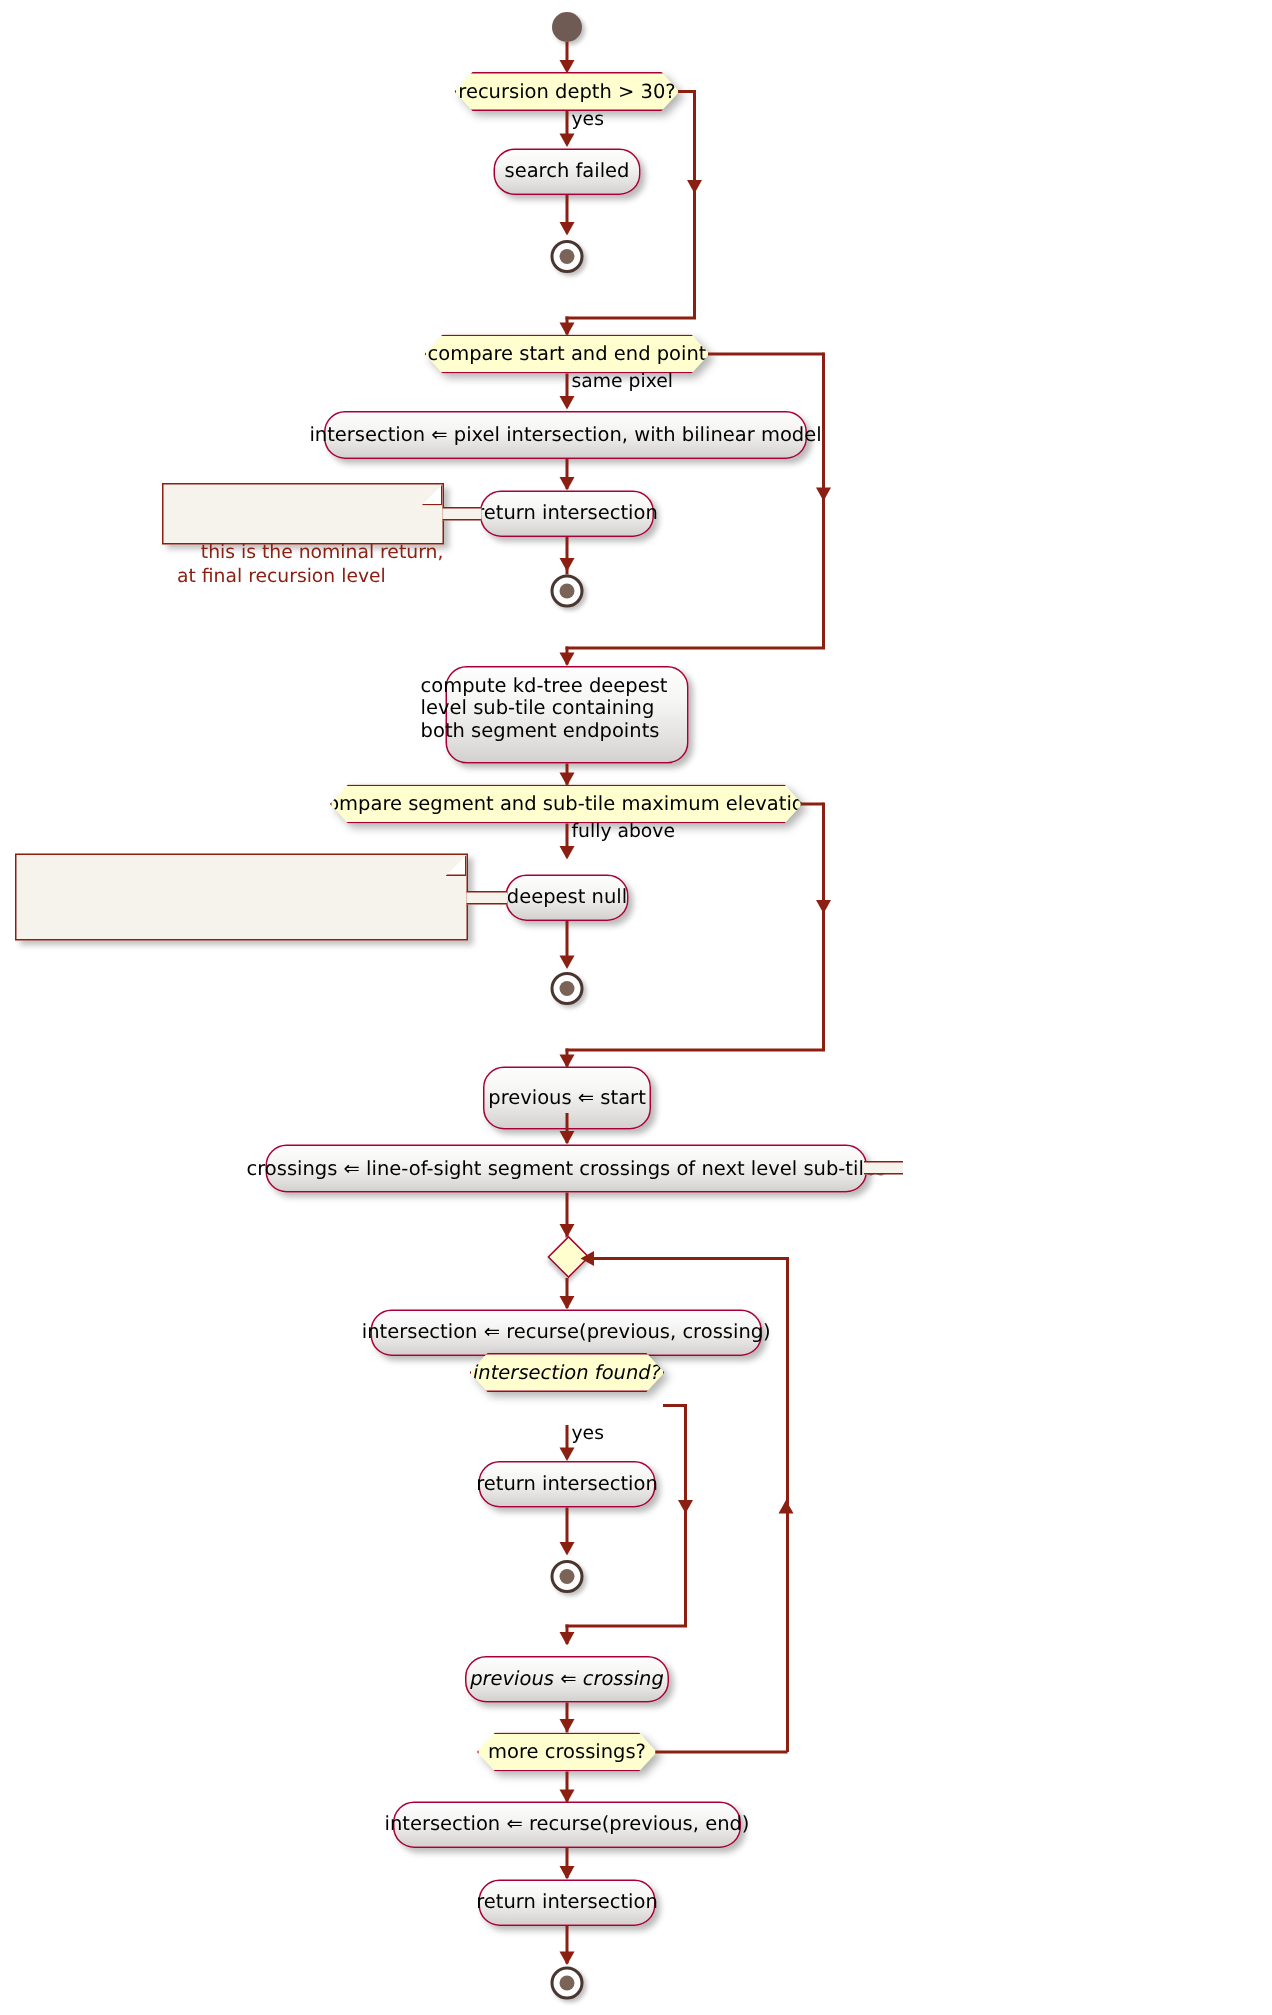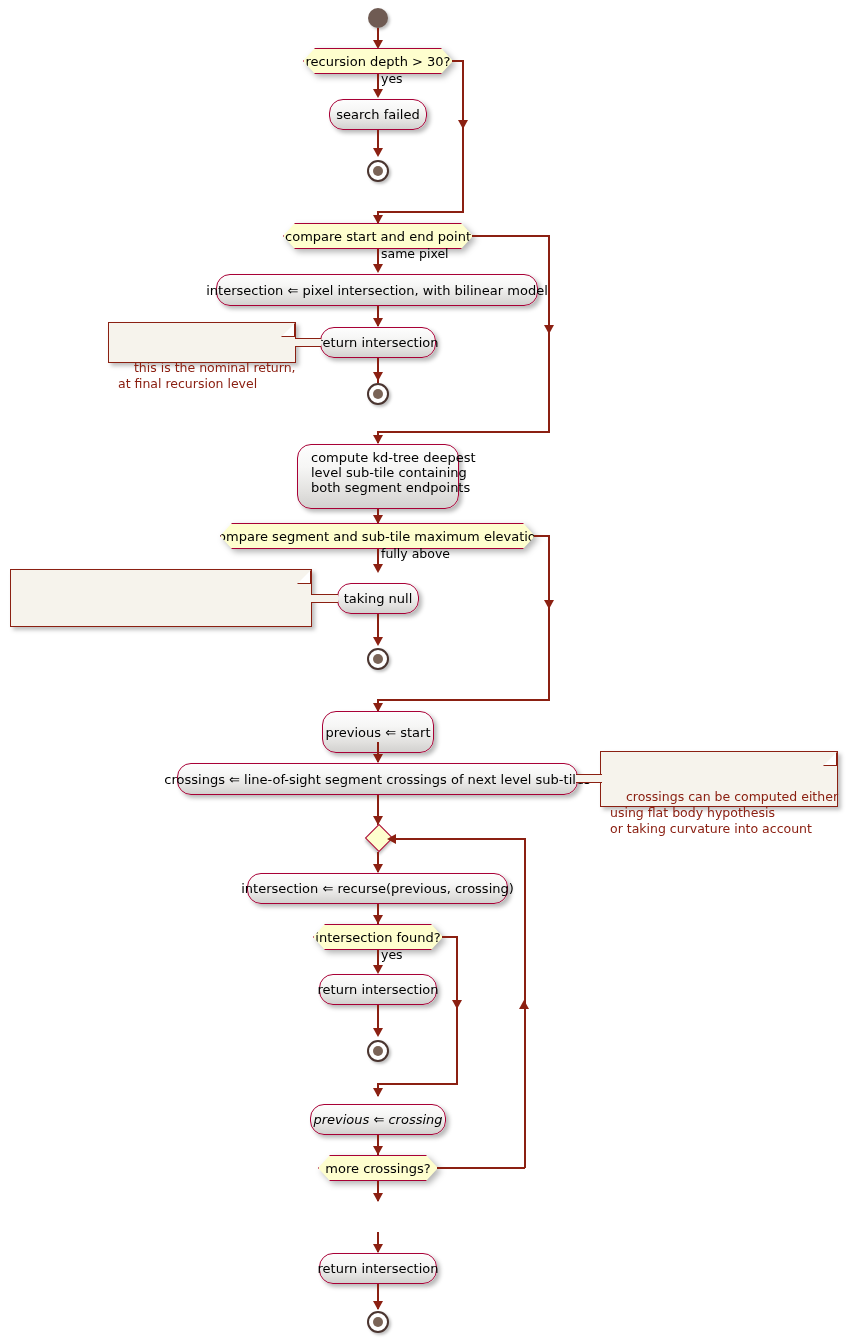--- a/index.html
+++ b/index.html
@@ -240,39 +240,39 @@
   <div class="arrow-d" style="left:373px; top:372px;"></div>
   <div class="end-node" style="left:367px; top:383px;"></div>
 
   <div class="ln lnh" style="left:472px; top:235px; width:77px;"></div>
   <div class="ln lnv" style="left:548px; top:235px; height:197px;"></div>
   <div class="arrow-d" style="left:544px; top:325px;"></div>
   <div class="ln lnh" style="left:377px; top:431px; width:173px;"></div>
   <div class="ln lnv" style="left:377px; top:431px; height:12px;"></div>
   <div class="arrow-d" style="left:373px; top:435px;"></div>
 
-  <div class="node activity" style="left:297px; top:444px; width:162px; height:65px; align-items:flex-start; justify-content:flex-start; text-align:left;">
+  <div class="node activity" style="left:297px; top:444px; width:162px; height:65px; align-items:flex-start; justify-content:flex-end; text-align:left;">
     <span>compute kd-tree deepest
 level sub-tile containing
 both segment endpoints</span>
   </div>
   <div class="ln lnv" style="left:377px; top:509px; height:17px;"></div>
   <div class="arrow-d" style="left:373px; top:515px;"></div>
 
   <div class="cond-wrap" style="left:220px; top:523px; width:315px;">
     <div class="cond" style="width:315px;">
       <span class="cond-inner">compare segment and sub-tile maximum elevation</span>
     </div>
   </div>
   <div class="edge-label" style="left:381px; top:547px;">fully above</div>
   <div class="ln lnv" style="left:377px; top:549px; height:22px;"></div>
   <div class="arrow-d" style="left:373px; top:564px;"></div>
 
   <div class="node activity" style="left:337px; top:583px; width:82px; height:31px;">
-    <span>taking null</span>
+    <span>deepest null</span>
   </div>
 
   <div class="note" style="left:10px; top:569px; width:302px; height:58px;">
     <span class="fold"></span>
   </div>
   <div class="note-nub" style="left:311px; top:594px; width:27px; height:9px;"></div>
 
   <div class="ln lnv" style="left:377px; top:614px; height:25px;"></div>
   <div class="arrow-d" style="left:373px; top:637px;"></div>
   <div class="end-node" style="left:367px; top:648px;"></div>
@@ -287,42 +287,36 @@
   <div class="node activity" style="left:322px; top:711px; width:112px; height:42px;">
     <span>previous ⇐ start</span>
   </div>
   <div class="ln lnv" style="left:377px; top:742px; height:20px;"></div>
   <div class="arrow-d" style="left:373px; top:754px;"></div>
 
   <div class="node activity" style="left:177px; top:763px; width:401px; height:32px;">
     <span>crossings ⇐ line-of-sight segment crossings of next level sub-tiles</span>
   </div>
 
-  <div class="note" style="left:600px; top:751px; width:238px; height:56px;">
-    <span class="fold"></span>
-    <span>crossings can be computed either
-using flat body hypothesis
-or taking curvature into account</span>
-  </div>
   <div class="note-nub" style="left:576px; top:774px; width:26px; height:9px;"></div>
 
   <div class="ln lnv" style="left:377px; top:795px; height:30px;"></div>
   <div class="arrow-d" style="left:373px; top:816px;"></div>
 
   <div class="diamond" style="left:369px; top:828px;"></div>
   <div class="ln lnv" style="left:377px; top:852px; height:20px;"></div>
   <div class="arrow-d" style="left:373px; top:864px;"></div>
 
   <div class="node activity" style="left:247px; top:873px; width:261px; height:31px;">
     <span>intersection ⇐ recurse(previous, crossing)</span>
   </div>
   <div class="ln lnv" style="left:377px; top:904px; height:20px;"></div>
   <div class="arrow-d" style="left:373px; top:915px;"></div>
 
-  <div class="cond-wrap" style="left:313px; top:924px; width:130px;">
+  <div class="cond-wrap" style="left:313px; top:902px; width:130px;font-style:italic;">
     <div class="cond" style="width:130px;">
       <span class="cond-inner">intersection found?</span>
     </div>
   </div>
   <div class="edge-label" style="left:381px; top:948px;">yes</div>
   <div class="ln lnv" style="left:377px; top:950px; height:22px;"></div>
   <div class="arrow-d" style="left:373px; top:965px;"></div>
 
   <div class="node activity" style="left:319px; top:974px; width:118px; height:31px;">
     <span>return intersection</span>
@@ -352,20 +346,23 @@
 
   <div class="ln lnh" style="left:437px; top:1167px; width:88px;"></div>
   <div class="ln lnv" style="left:524px; top:838px; height:330px;"></div>
   <div class="arrow-u" style="left:519px; top:1000px;"></div>
   <div class="ln lnh" style="left:392px; top:838px; width:134px;"></div>
   <div class="arrow-l" style="left:387px; top:834px;"></div>
 
   <div class="ln lnv" style="left:377px; top:1181px; height:20px;"></div>
   <div class="arrow-d" style="left:373px; top:1193px;"></div>
 
+  <div class="node activity" style="left:262px; top:1201px; width:232px; height:31px;">
+    <span>intersection ⇐ recurse(previous, end)</span>
+  </div>
   <div class="ln lnv" style="left:377px; top:1232px; height:20px;"></div>
   <div class="arrow-d" style="left:373px; top:1244px;"></div>
 
   <div class="node activity" style="left:319px; top:1253px; width:118px; height:31px;">
     <span>return intersection</span>
   </div>
   <div class="ln lnv" style="left:377px; top:1284px; height:25px;"></div>
   <div class="arrow-d" style="left:373px; top:1301px;"></div>
   <div class="end-node" style="left:367px; top:1311px;"></div>
 

